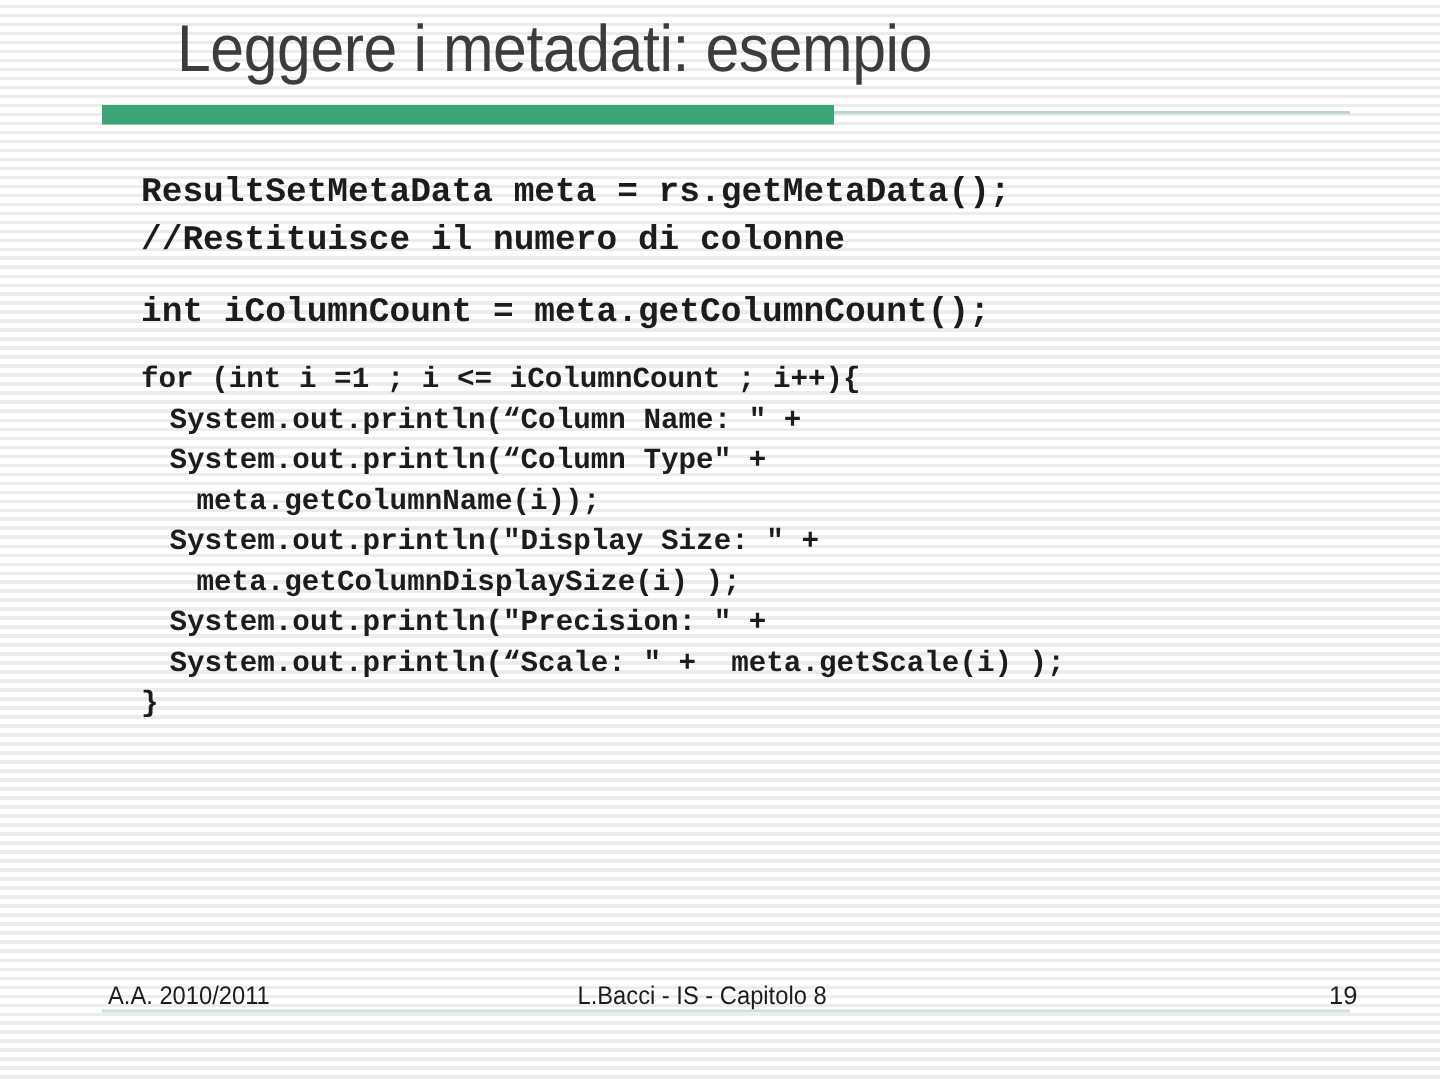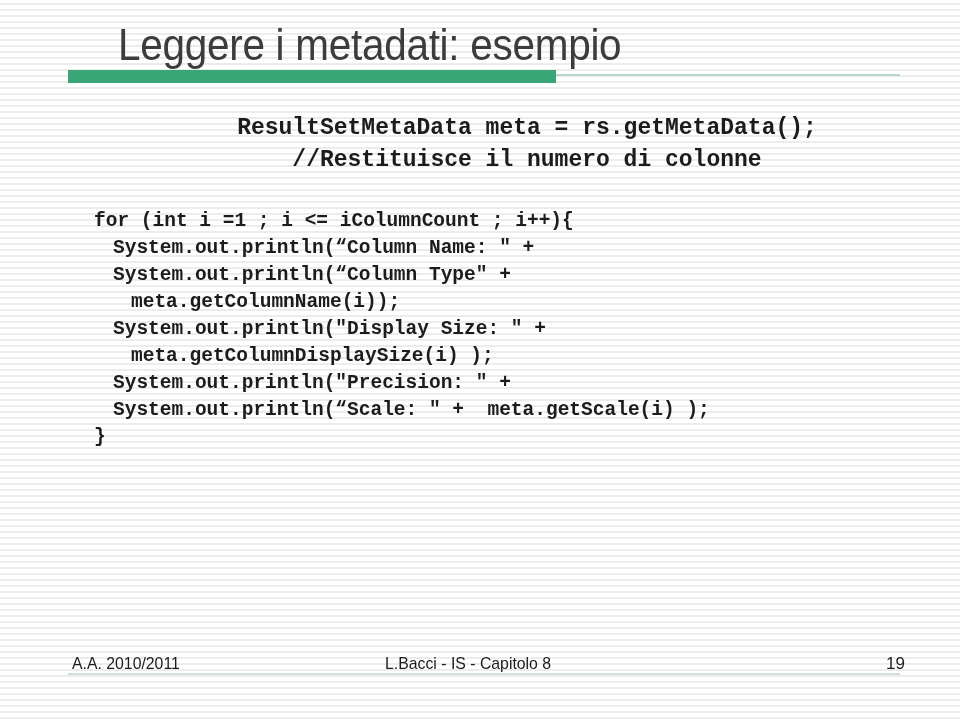--- a/index.html
+++ b/index.html
@@ -26,21 +26,21 @@
       #ececed 5px,
       #ffffff 5px,
       #ffffff 6px
     );
   }
 
   
   #title-block {
     position: absolute;
     left: 0;
-    top: 18px;
+    top: 6px;
     width: 828px;
     height: 58px;
   }
   #slide-title {
     position: absolute;
     left: 118px;
     top: 0px;
     margin: 0;
     font-family: "Liberation Sans", sans-serif;
     font-weight: 400;
@@ -83,21 +83,20 @@
     font-weight: bold;
     color: #1c1c1c;
     white-space: pre;
     letter-spacing: 0px;
   }
   
   .code-line.lg {
     font-size: 23px;
     line-height: 32px;
     margin-left: 94px;
-    text-align: center;
   }
   
   .code-line.sm {
     font-size: 19.5px;
     line-height: 27px;
   }
   .ind0 { margin-left: 94px; }
   .ind1 { margin-left: 113px; }
   .ind2 { margin-left: 131px; }
   .gap-md { height: 16px; }
@@ -157,20 +156,21 @@
   <div id="title-rule-thick"></div>
 
   <div id="code-body">
 
     <div class="code-line lg">ResultSetMetaData meta = rs.getMetaData();</div>
 
     <div class="code-line lg">//Restituisce il numero di colonne</div>
 
     <div class="gap-md"></div>
 
+    <div class="code-line lg">int iColumnCount = meta.getColumnCount();</div>
 
     <div class="gap-md"></div>
 
     <div class="code-line sm ind0">for (int i =1 ; i &lt;= iColumnCount ; i++){</div>
 
     <div class="code-line sm ind1">System.out.println(“Column Name: " +</div>
 
     <div class="code-line sm ind1">System.out.println(“Column Type" +</div>
     <div class="code-line sm ind2">meta.getColumnName(i));</div>
 

